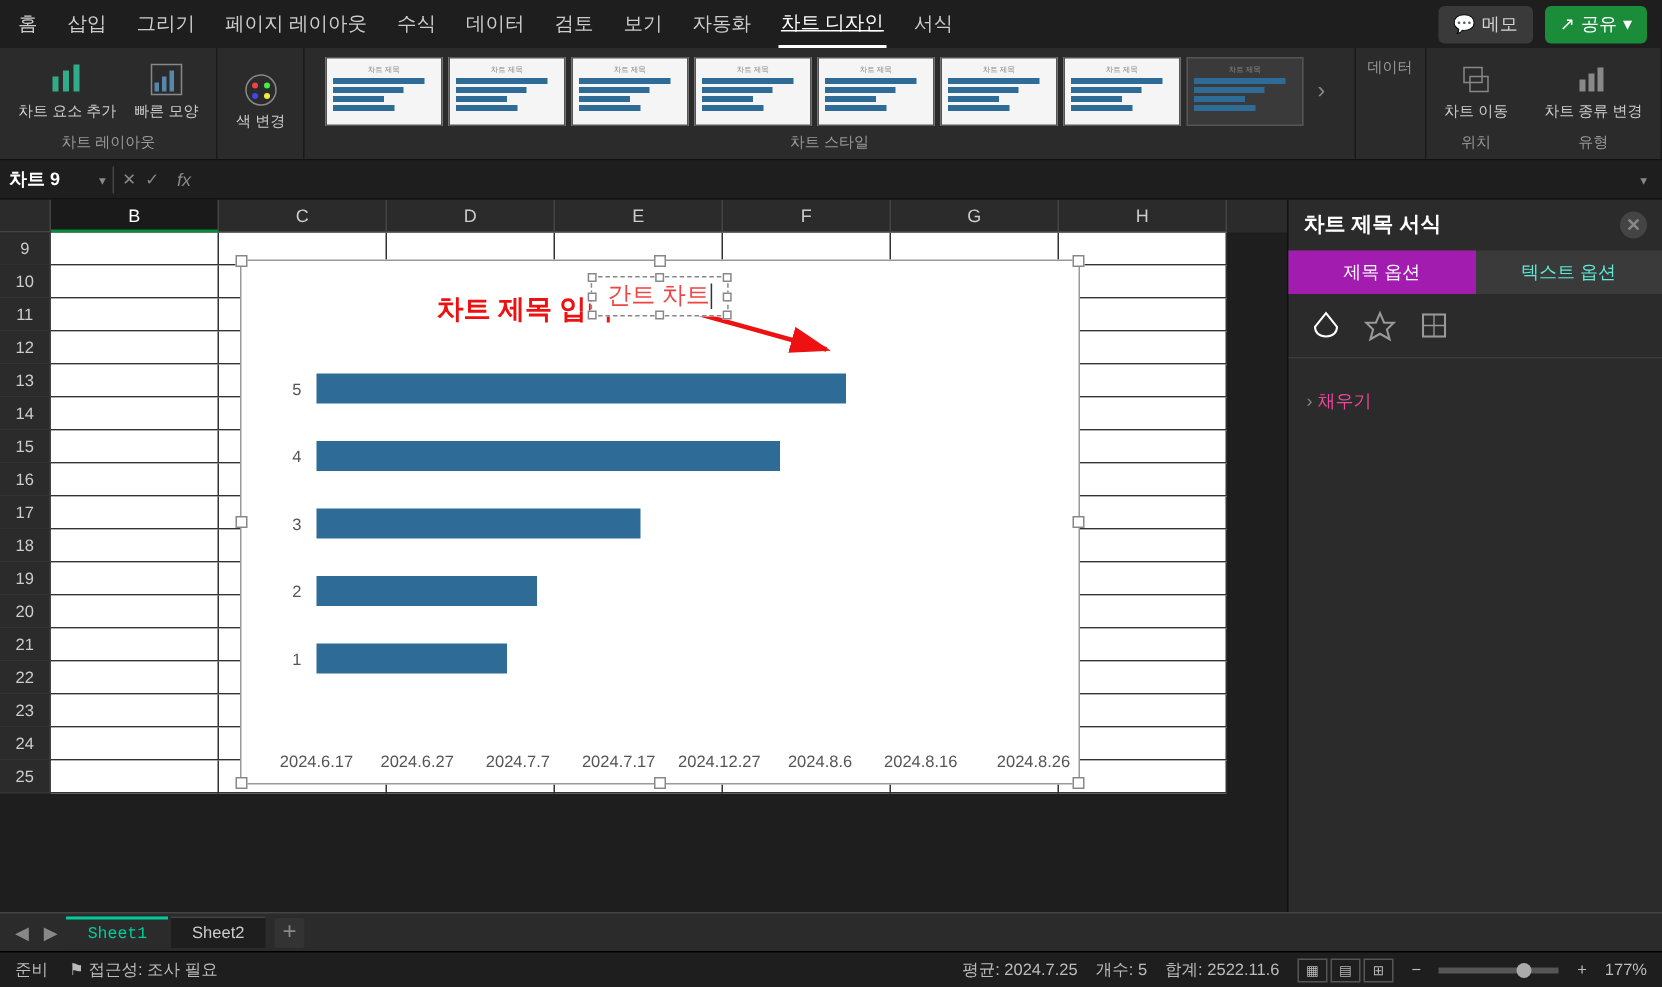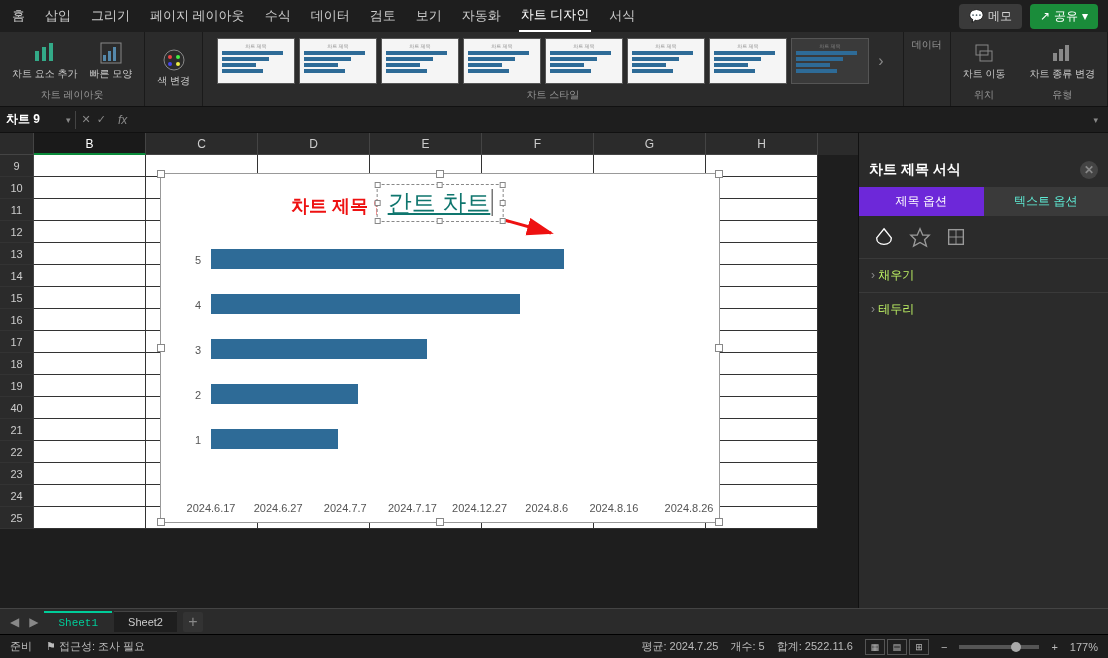--- a/index.html
+++ b/index.html
@@ -1,20 +1,20 @@
 <!DOCTYPE html>
 <html><head>
   <meta charset="utf-8">
   <style>
     * { margin: 0; padding: 0; box-sizing: border-box; font-family: -apple-system, 'Segoe UI', sans-serif; }
     body { background: #1e1e1e; color: #d4d4d4; width: 1108px; height: 658px; overflow: hidden; display: flex; flex-direction: column; }
     
     .ribbon-tabs { background: #1e1e1e; display: flex; align-items: center; padding: 0 10px; height: 32px; gap: 16px; font-size: 13px; }
     .ribbon-tab { color: #ccc; cursor: pointer; padding: 6px 2px; }
-    .ribbon-tab.active { color: #fff; border-bottom: 2px solid #fff; }
+    .ribbon-tab.active { color: #fff; border-bottom: 2px solid #fff; text-decoration: underline; }
     .ribbon-right { margin-left: auto; display: flex; gap: 8px; }
     .btn-comment { background: #3a3a3a; padding: 4px 10px; border-radius: 4px; font-size: 12px; display: flex; align-items: center; gap: 4px; cursor: pointer; }
     .btn-share { background: #1a8c3a; padding: 4px 10px; border-radius: 4px; font-size: 12px; display: flex; align-items: center; gap: 4px; cursor: pointer; color: #fff; }
 
     .ribbon-body { background: #2b2b2b; height: 75px; display: flex; align-items: stretch; border-bottom: 1px solid #111; }
     .ribbon-group { display: flex; flex-direction: column; align-items: center; padding: 4px 8px; border-right: 1px solid #1a1a1a; }
     .ribbon-group-inner { display: flex; gap: 4px; flex: 1; align-items: center; }
     .ribbon-group-label { font-size: 10px; color: #999; margin-top: 2px; }
     .ribbon-btn { display: flex; flex-direction: column; align-items: center; gap: 2px; cursor: pointer; padding: 2px 4px; font-size: 10px; color: #ccc; }
     .ribbon-btn svg { width: 24px; height: 24px; }
@@ -39,40 +39,40 @@
     .col-h { width: 112px; text-align: center; font-size: 12px; color: #ccc; border-right: 1px solid #444; border-bottom: 1px solid #444; line-height: 22px; }
     .col-h.sel { background: #1a1a1a; color: #fff; border-bottom: 2px solid #0a8a3a; }
     .sheet-rows { flex: 1; overflow: hidden; position: relative; }
     .row { display: flex; height: 22px; }
     .row-h { width: 34px; text-align: center; font-size: 11px; color: #ccc; background: #2b2b2b; border-right: 1px solid #444; border-bottom: 1px solid #333; line-height: 22px; }
     .cell { width: 112px; border-right: 1px solid #333; border-bottom: 1px solid #333; background: #fff; }
 
     .chart-obj { position: absolute; top: 18px; left: 160px; width: 560px; height: 350px; background: #fff; border: 1px solid #999; }
     .chart-handles { position: absolute; inset: -4px; pointer-events: none; }
     .handle { position: absolute; width: 8px; height: 8px; background: #fff; border: 1px solid #888; }
-    .chart-title-box { position: absolute; top: 10px; left: 50%; transform: translateX(-50%); border: 1px dashed #888; padding: 2px 10px; font-size: 24px; color: #0f766e; background: #fff; text-decoration: underline; }
+    .chart-title-box { position: absolute; top: 10px; left: 50%; transform: translateX(-50%); border: 1px dashed #888; padding: 2px 10px; font-size: 16px; color: #ef4444; background: #fff; }
     .chart-title-handles .th { position: absolute; width: 6px; height: 6px; background: #fff; border: 1px solid #888; }
     .chart-plot { position: absolute; top: 60px; left: 20px; right: 20px; bottom: 30px; }
     .bar { position: absolute; height: 20px; background: #2e6b97; }
     .ylabel { position: absolute; font-size: 11px; color: #555; text-align: right; width: 20px; }
     .xlabel { position: absolute; font-size: 11px; color: #555; bottom: -22px; transform: translateX(-50%); white-space: nowrap; }
 
     .annotation { position: absolute; top: 20px; left: 130px; color: #e11; font-weight: bold; font-size: 18px; pointer-events: none; }
     .arrow { position: absolute; top: 34px; left: 300px; pointer-events: none; }
 
     .format-pane { width: 250px; background: #2b2b2b; display: flex; flex-direction: column; border-left: 1px solid #111; }
-    .fp-header { display: flex; align-items: flex-start; padding: 8px 10px; font-size: 14px; color: #fff; font-weight: bold; margin-top: 20px; }
+    .fp-header { display: flex; align-items: flex-start; padding: 8px 10px; font-size: 14px; color: #fff; font-weight: bold; }
     .fp-close { margin-left: auto; cursor: pointer; color: #888; width: 18px; height: 18px; border-radius: 9px; background: #444; display: flex; align-items: center; justify-content: center; font-size: 12px; }
     .fp-tabs { display: flex; background: #3a3a3a; }
     .fp-tab { flex: 1; text-align: center; padding: 6px; font-size: 12px; color: #5eead4; cursor: pointer; }
-    .fp-tab.active { background: #6d28d9; color: #fff; }
+    .fp-tab.active { background: #a21caf; color: #fff; }
     .fp-icons { display: flex; gap: 14px; padding: 10px 14px; }
     .fp-icon { width: 22px; height: 22px; cursor: pointer; color: #999; }
     .fp-icon.active { color: #fff; }
-    .fp-section { padding: 8px 12px; font-size: 12px; color: #bef264; border-top: 1px solid #3a3a3a; cursor: pointer; }
+    .fp-section { padding: 20px 12px; font-size: 12px; color: #ec4899; border-top: 1px solid #3a3a3a; cursor: pointer; }
     .fp-section::before { content: "› "; color: #888; }
 
     .sheet-tabs { background: #2b2b2b; height: 26px; display: flex; align-items: center; padding: 0 6px; gap: 2px; border-top: 1px solid #444; }
     .nav-arrow { color: #888; font-size: 12px; padding: 2px 4px; cursor: pointer; }
     .sheet-tab { padding: 4px 14px; font-size: 11px; color: #ccc; background: #1e1e1e; cursor: pointer; border-top: 1px solid #444; }
     .sheet-tab.active { background: #2b2b2b; color: #0c9; border-top: 2px solid #0c9; font-family: Liberation Mono, monospace; }
     .add-sheet { width: 20px; height: 20px; display: flex; align-items: center; justify-content: center; cursor: pointer; color: #888; margin-left: 4px; background: #333; border-radius: 2px; }
 
     .status-bar { background: #1e1e1e; height: 24px; display: flex; align-items: center; padding: 0 10px; font-size: 11px; color: #bbb; gap: 14px; border-top: 1px solid #000; }
     .status-right { margin-left: auto; display: flex; align-items: center; gap: 12px; }
@@ -415,21 +415,21 @@
           <div class="row-h">19</div>
           <div class="cell"></div>
           <div class="cell"></div>
           <div class="cell"></div>
           <div class="cell"></div>
           <div class="cell"></div>
           <div class="cell"></div>
           <div class="cell"></div>
         </div>
         <div class="row">
-          <div class="row-h">40</div>
+          <div class="row-h">20</div>
           <div class="cell"></div>
           <div class="cell"></div>
           <div class="cell"></div>
           <div class="cell"></div>
           <div class="cell"></div>
           <div class="cell"></div>
           <div class="cell"></div>
         </div>
         <div class="row">
           <div class="row-h">21</div>
@@ -500,21 +500,20 @@
       <svg class="fp-icon" viewBox="0 0 24 24">
           <polygon points="12,3 15,10 22,10 17,15 19,22 12,18 5,22 7,15 2,10 9,10" fill="none" stroke="currentColor" stroke-width="1.5"></polygon>
         </svg>
       <svg class="fp-icon" viewBox="0 0 24 24">
           <rect x="4" y="4" width="16" height="16" fill="none" stroke="currentColor" stroke-width="1.5"></rect>
           <line x1="4" y1="12" x2="20" y2="12" stroke="currentColor"></line>
           <line x1="12" y1="4" x2="12" y2="20" stroke="currentColor"></line>
         </svg>
     </div>
     <div class="fp-section">채우기</div>
-    <div class="fp-section">테두리</div>
   </div>
 </div>
 
 <div class="sheet-tabs">
   <span class="nav-arrow">◀</span>
   <span class="nav-arrow">▶</span>
   <div class="sheet-tab active">Sheet1</div>
   <div class="sheet-tab">Sheet2</div>
   <div class="add-sheet">+</div>
 </div>

